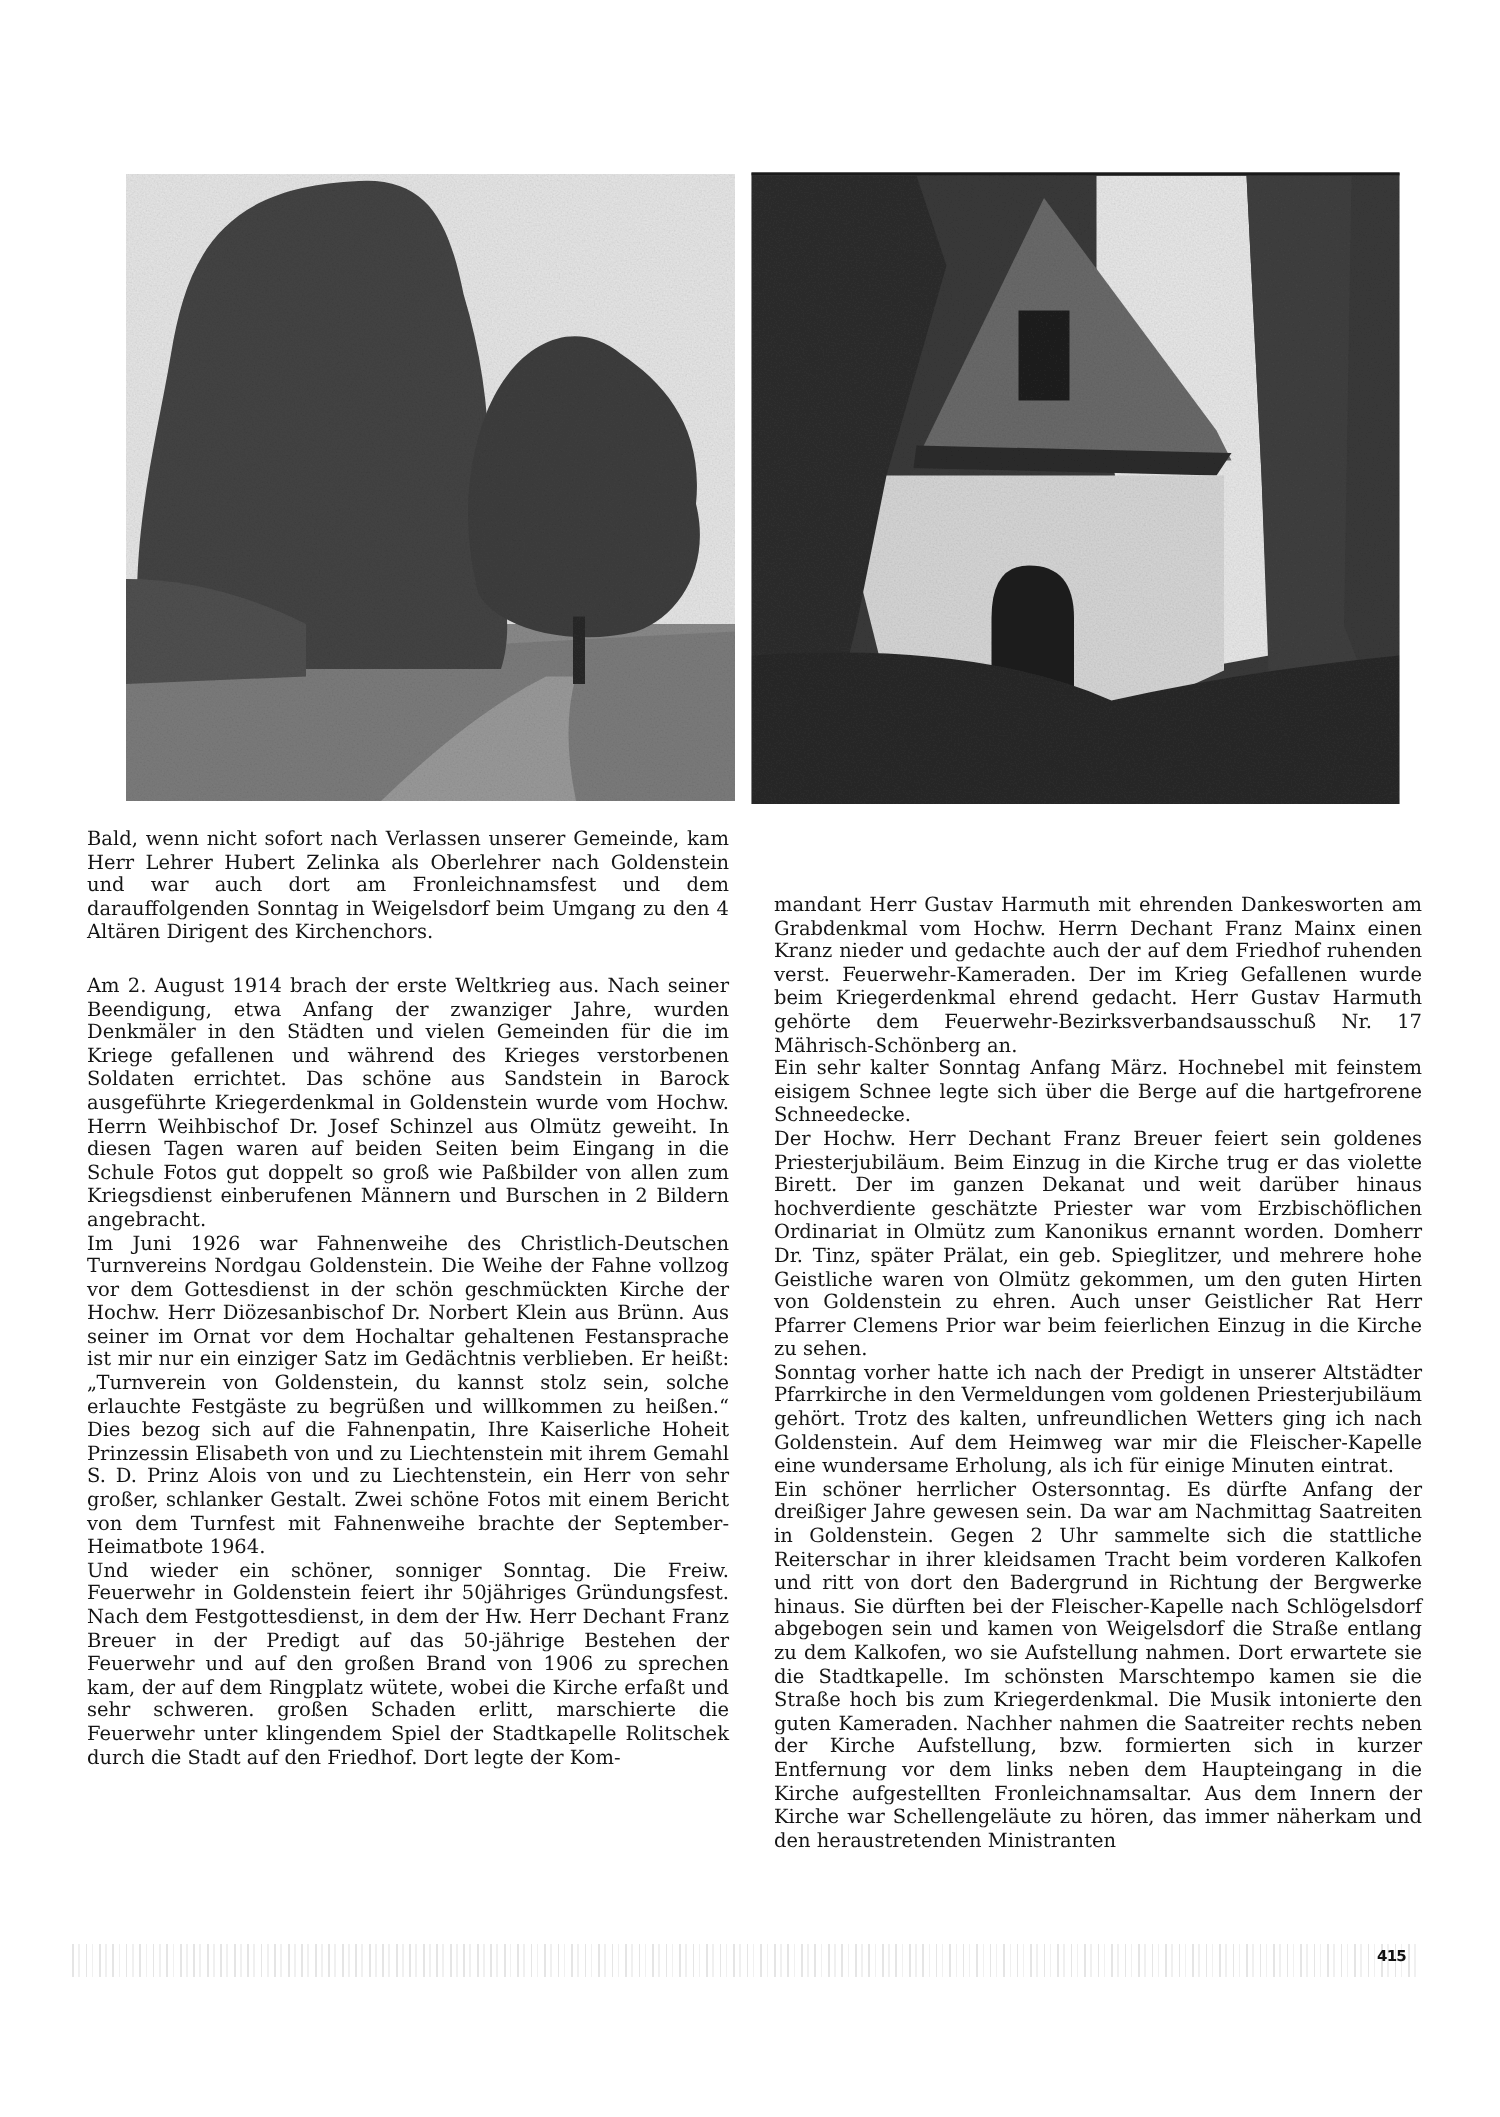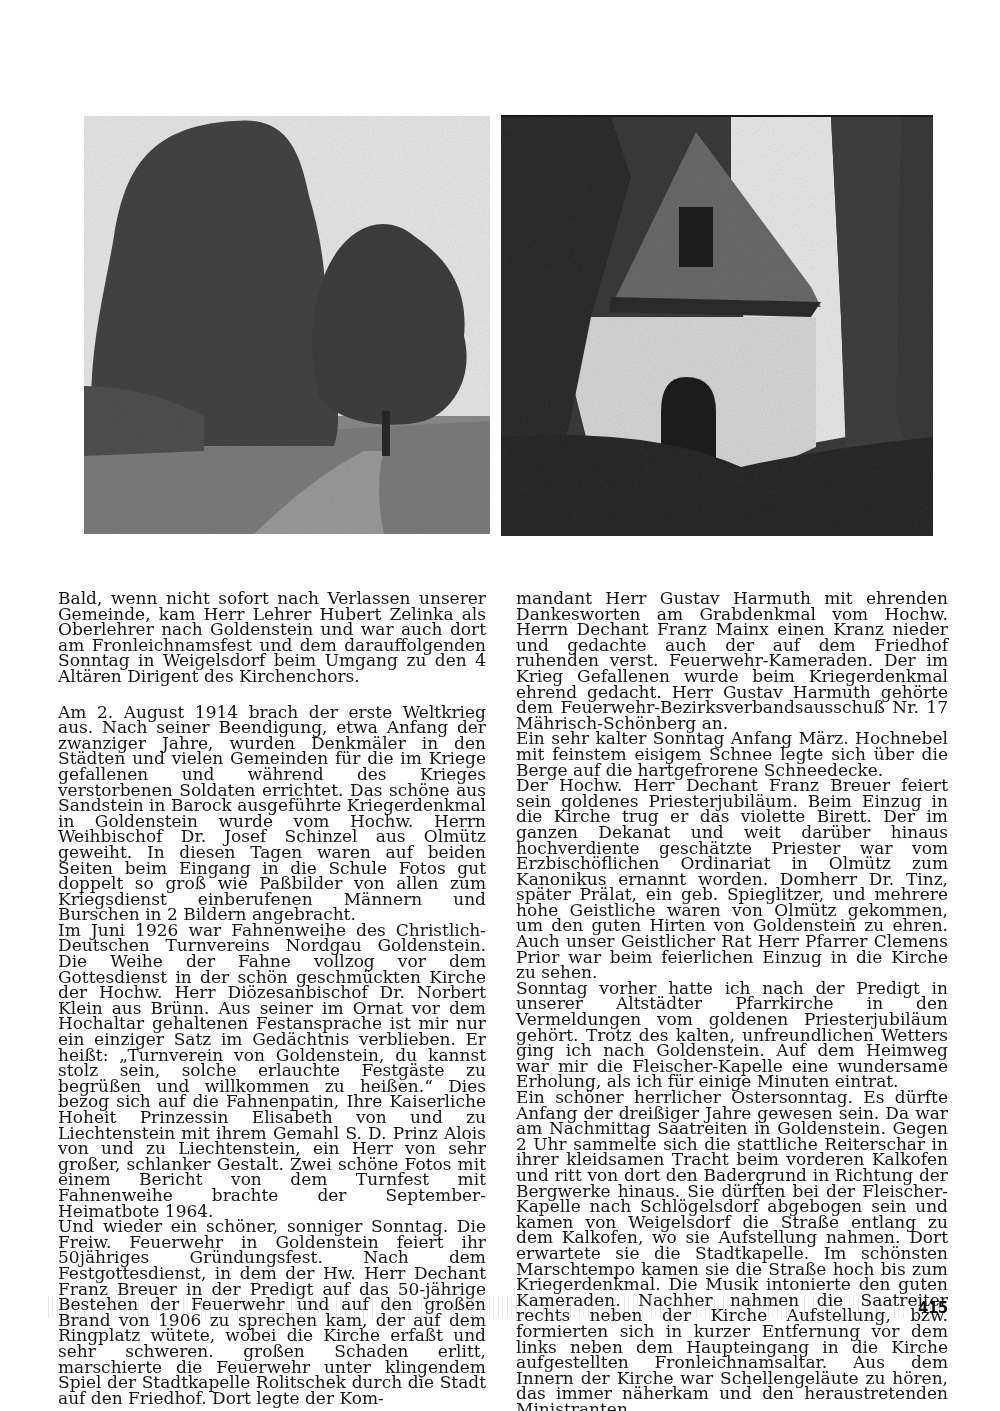--- a/index.html
+++ b/index.html
@@ -1,29 +1,29 @@
 <!DOCTYPE html>
 <html><head>
 <meta charset="utf-8">
 <style>
   html, body { margin: 0; padding: 0; background: #ffffff; }
   body { width: 1000px; height: 1411px; position: relative; overflow: hidden; font-family: "DejaVu Serif", "Liberation Serif", serif; color: #151515; }
   .photo { position: absolute; overflow: hidden; }
   #photo-left { left: 84px; top: 116px; width: 406px; height: 418px; background: #dcdcdc; }
   #photo-right { left: 501px; top: 115px; width: 432px; height: 419px; background: #3b3b3b; border-top: 2px solid #1a1a1a; }
   .photo svg { width: 100%; height: 100%; display: block; }
-  .col { position: absolute; top: 591px; font-size: 17px; line-height: 15.6px; text-align: justify; hyphens: manual; }
+  .col { position: absolute; top: 552px; font-size: 13px; line-height: 15.6px; text-align: justify; hyphens: manual; }
   #col-left { left: 58px; width: 428px; }
-  #col-right { left: 516px; width: 432px; }
+  #col-right { left: 516px; width: 432px; margin-top: 44px; }
   .col p { margin: 0; }
   .col p.gap { margin-top: 6px; }
   .col p.gap2 { margin-top: 20px; }
   .footer-strip { position: absolute; left: 48px; top: 1296px; width: 900px; height: 22px;
     background: repeating-linear-gradient(90deg, rgba(0,0,0,0.10) 0 1px, rgba(255,255,255,0) 1px 4px, rgba(0,0,0,0.06) 4px 5px, rgba(255,255,255,0) 5px 9px); }
-  #page-number { position: absolute; left: 918px; top: 1299px; font-family: "DejaVu Sans", sans-serif; font-weight: bold; font-size: 15px; color: #111; letter-spacing: -0.5px; }
+  #page-number { position: absolute; left: 918px; top: 1299px; font-family: "DejaVu Sans", sans-serif; font-weight: bold; font-size: 10px; color: #111; letter-spacing: -0.5px; }
 </style>
 </head>
 <body>
 
 <div class="photo" id="photo-left">
   <svg viewBox="0 0 406 418" preserveAspectRatio="none">
     <defs>
       <filter id="grain" x="0" y="0" width="100%" height="100%">
         <feTurbulence type="fractalNoise" baseFrequency="0.9" numOctaves="2" seed="3"></feTurbulence>
         <feColorMatrix type="saturate" values="0"></feColorMatrix>

